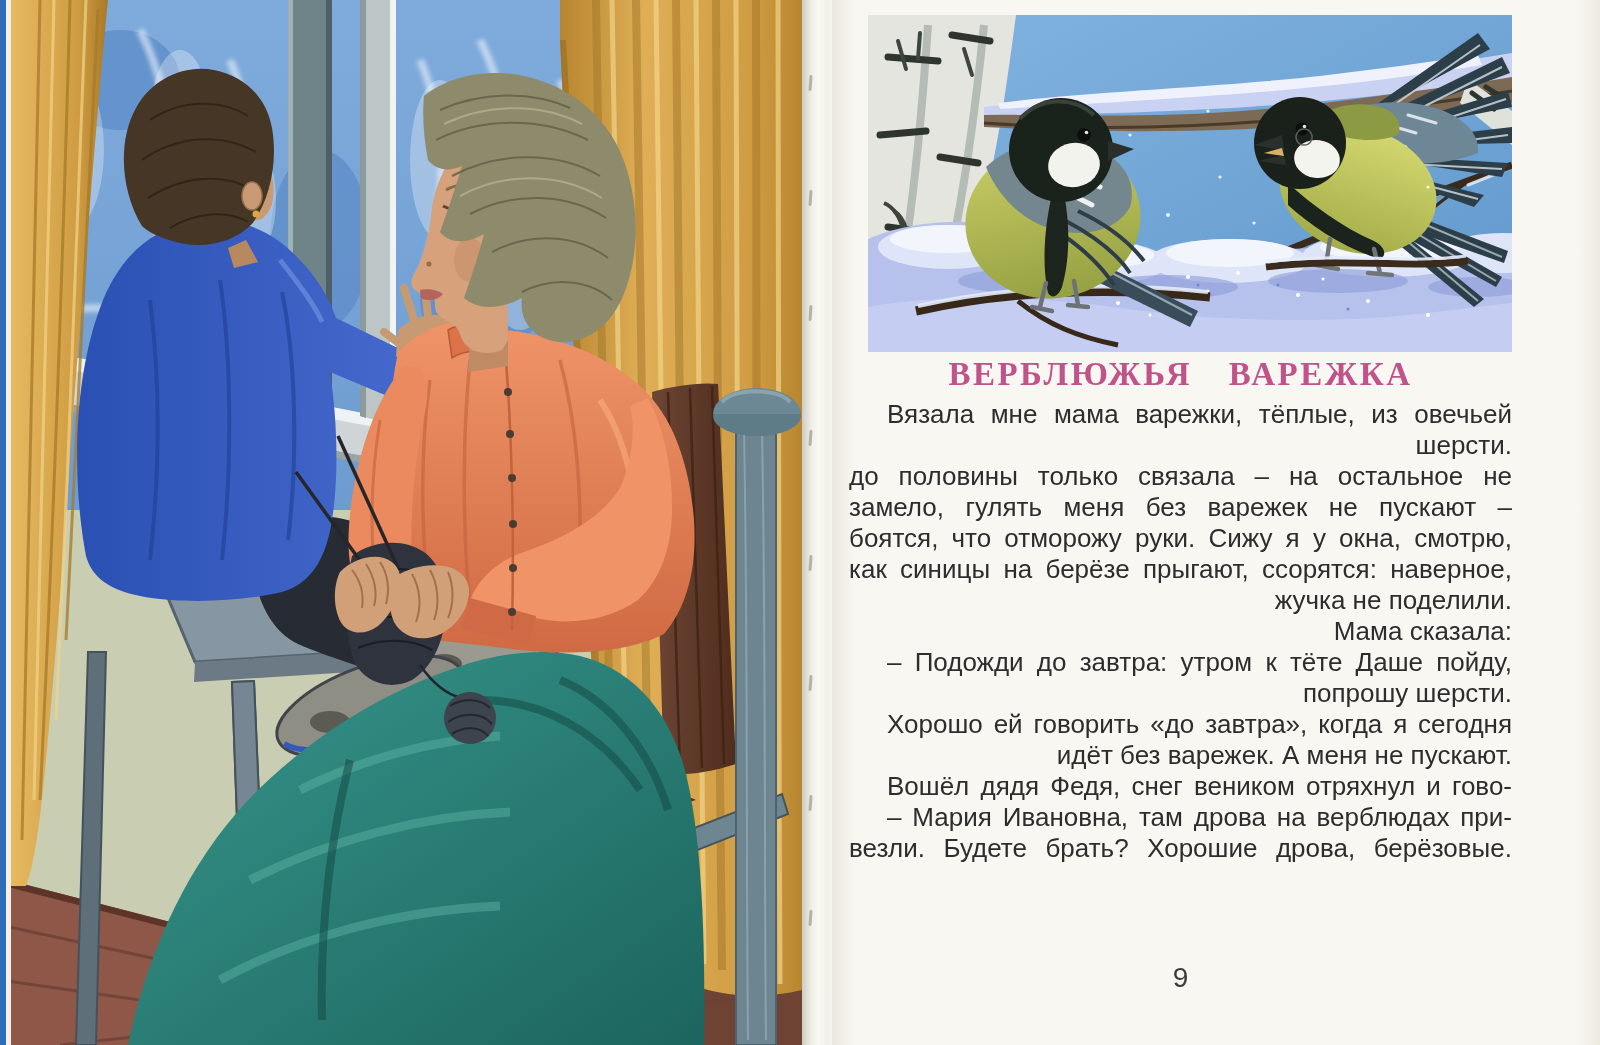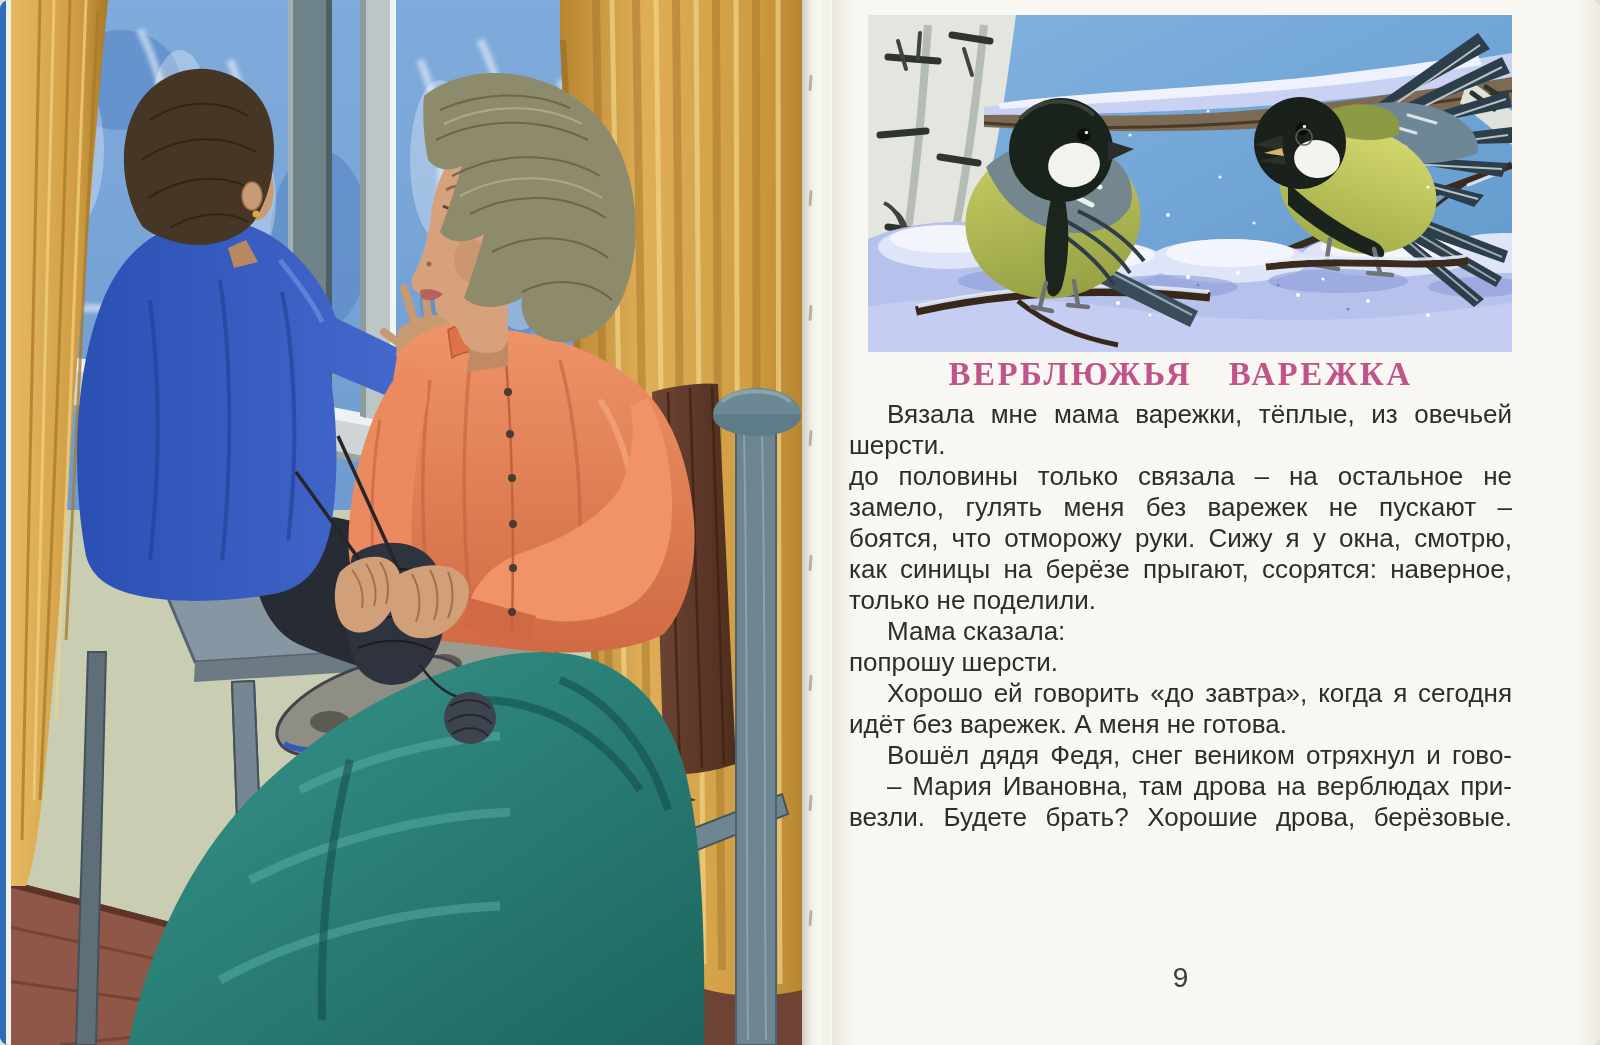--- a/index.html
+++ b/index.html
@@ -1,29 +1,29 @@
 <!DOCTYPE html>
 <html style="--title_pink: #c1538b; --body_text: #2d2d2d; --paper: #f8f7f1;"><head>
 <meta charset="utf-8">
 <style>
   html,body{margin:0;padding:0;background:#dededa;}
-  .spread{position:relative;width:1600px;height:1045px;overflow:hidden;background:var(--paper,#f8f7f1);font-family:"Liberation Sans",sans-serif;border-radius:9px;}
+  .spread{position:relative;width:1600px;height:1045px;overflow:hidden;background:var(--paper,#f8f7f1);font-family:"Liberation Sans",sans-serif;}
   .left-page{position:absolute;left:0;top:0;width:802px;height:1045px;}
   .left-page svg{display:block;}
   .gutter{position:absolute;left:802px;top:0;width:30px;height:1045px;
     background:linear-gradient(90deg,#cfcdc2 0%,#efeee6 30%,#f9f8f2 55%,#f1f0e8 85%,#f6f5ef 100%);}
   .stitch{position:absolute;left:7px;width:3px;height:16px;background:#b4b2a6;border-radius:2px;transform:rotate(4deg);}
   .right-page{position:absolute;left:832px;top:0;width:768px;height:1045px;
     background:linear-gradient(90deg,#ebe9dd 0%,#f8f7f1 3%,#f8f7f1 97%,#edebe0 100%);}
   .birds{position:absolute;left:36px;top:15px;width:644px;height:337px;}
   .story-title{position:absolute;left:17px;top:356px;width:663px;text-align:center;
     font-family:"Liberation Serif",serif;font-weight:bold;font-size:33px;letter-spacing:2.5px;word-spacing:26px;
     color:var(--title_pink,#c1538b);}
   .story{position:absolute;left:17px;top:399px;width:663px;color:var(--body_text,#2d2d2d);}
-  .ln{height:31px;line-height:31px;font-size:26px;white-space:normal;}
+  .ln{height:31px;line-height:31px;font-size:26px;white-space:normal;text-align:right;}
   .ind{padding-left:38px;}
   .j{text-align:justify;text-align-last:justify;}
   .pageno{position:absolute;left:17px;top:962px;width:663px;text-align:center;font-size:28px;color:#3c3c3c;}
 </style>
 </head>
 <body>
 
 <div class="spread">
 
   <div class="left-page">
@@ -549,25 +549,26 @@
 
     <div class="story-title">ВЕРБЛЮЖЬЯ ВАРЕЖКА</div>
 
     <div class="story">
       <div class="ln ind j">Вязала мне мама варежки, тёплые, из овечьей</div>
       <div class="ln">шерсти.</div>
       <div class="ln j">до половины только связала – на остальное не</div>
       <div class="ln j">замело, гулять меня без варежек не пускают –</div>
       <div class="ln j">боятся, что отморожу руки. Сижу я у окна, смотрю,</div>
       <div class="ln j">как синицы на берёзе прыгают, ссорятся: наверное,</div>
-      <div class="ln">только не поделили.</div>
+      <div class="ln">жучка не поделили.</div>
       <div class="ln ind">Мама сказала:</div>
+      <div class="ln ind j">– Подожди до завтра: утром к тёте Даше пойду,</div>
       <div class="ln">попрошу шерсти.</div>
       <div class="ln ind j">Хорошо ей говорить «до завтра», когда я сегодня</div>
-      <div class="ln">идёт без варежек. А меня не готова.</div>
+      <div class="ln">идёт без варежек. А меня не пускают.</div>
       <div class="ln ind j">Вошёл дядя Федя, снег веником отряхнул и гово-</div>
       <div class="ln ind j">– Мария Ивановна, там дрова на верблюдах при-</div>
       <div class="ln j">везли. Будете брать? Хорошие дрова, берёзовые.</div>
     </div>
 
     <div class="pageno">9</div>
   </div>
 </div>
 
 </body></html>

